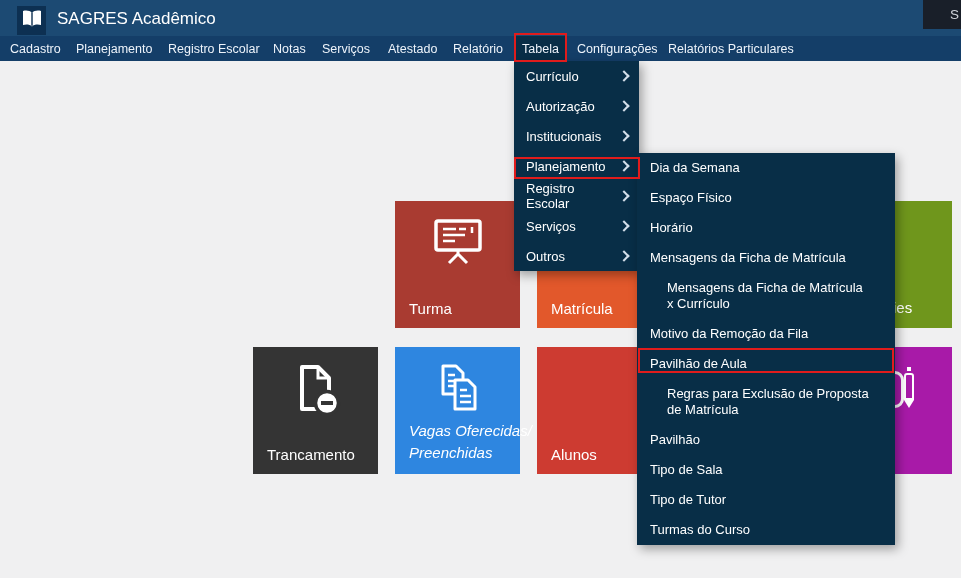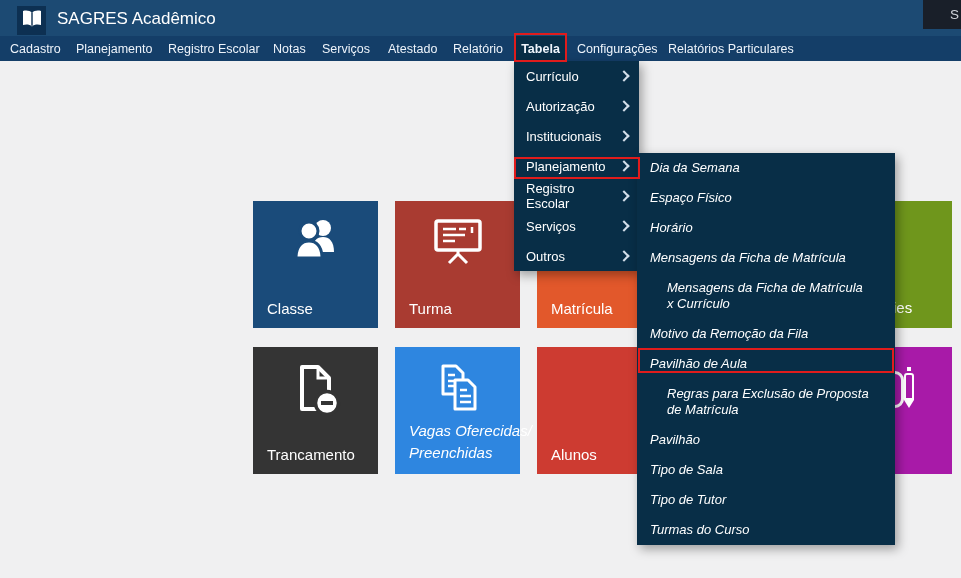--- a/index.html
+++ b/index.html
@@ -11,21 +11,21 @@
   .logo{position:absolute;left:17px;top:6px;width:29px;height:29px;background:#0d3052;
         display:flex;align-items:center;justify-content:center;}
   .title{position:absolute;left:57px;top:0;height:36px;line-height:38px;color:#fff;font-size:17px;white-space:nowrap;}
   .logout{position:absolute;right:0;top:0;width:38px;height:29px;background:#191f29;color:#cfd3da;
           font-size:13.5px;line-height:30px;text-align:right;padding-right:2px;box-sizing:border-box;cursor:pointer;}
 
   
   .menubar{position:absolute;left:0;top:36px;width:961px;height:25px;background:#143e68;}
   .mi{position:absolute;top:0;height:27px;line-height:26px;color:#eef4fb;font-size:12.5px;
       padding:0 9px;white-space:nowrap;cursor:pointer;}
-  .mi.active{background:#082e47;padding:0;width:53px;text-align:center;font-weight:bold;}
+  .mi.active{background:#082e47;padding:0;width:53px;text-align:center;}
 
   
   .tile{position:absolute;width:125px;height:127px;cursor:pointer;z-index:1;}
   .tile .t-label{position:absolute;left:14px;bottom:11px;color:#fff;font-size:15px;white-space:pre;}
   .tile .t-label2{position:absolute;left:14px;bottom:10px;color:#fff;font-size:15px;line-height:22px;white-space:pre;}
   .tile .t-icon{position:absolute;left:0;top:15px;width:100%;display:flex;justify-content:center;}
   .frag{position:absolute;left:66px;bottom:12px;color:#fff;font-size:15px;}
 
   
   .pen-ring{position:absolute;left:56px;top:24px;width:15px;height:31px;border:3px solid #fff;border-radius:9px;}
@@ -34,21 +34,21 @@
            border-left:5px solid transparent;border-right:5px solid transparent;border-top:8px solid #fff;}
   .pen-nub{position:absolute;left:80px;top:20px;width:4px;height:4px;background:#fff;}
 
   
   .panel{position:absolute;background:#082e47;box-shadow:3px 4px 10px rgba(0,0,0,.35);z-index:10;}
   .dropdown{left:514px;top:61px;width:125px;}
   .dd-item{height:30px;display:flex;align-items:center;justify-content:space-between;
            padding:0 11px 0 12px;color:#fff;font-size:13px;cursor:pointer;}
   .chev{width:6px;height:6px;border-top:2px solid #d4dfea;border-right:2px solid #d4dfea;
         transform:rotate(45deg);flex:none;margin-left:8px;}
-  .submenu{left:637px;top:153px;width:258px;font-style:italic;}
+  .submenu{left:637px;top:153px;width:258px;}
   .sm-item{display:flex;align-items:center;padding:0 26px 0 13px;color:#fff;font-size:13px;
            line-height:1.25;cursor:pointer;box-sizing:border-box;}
   .sm-item.h1{height:30px;} .sm-item.h2{height:46px;padding-left:30px;}
 
   
   .annotation{position:absolute;border:2px solid #e01c1c;z-index:20;pointer-events:none;}
   #ann-tabela{left:514px;top:33px;width:49px;height:25px;}
   #ann-planejamento{left:514px;top:157px;width:122px;height:18px;}
   #ann-pavilhao{left:638px;top:348px;width:252px;height:21px;}
 </style>
@@ -76,33 +76,20 @@
     <span class="mi" style="left:159px">Registro Escolar</span>
     <span class="mi" style="left:264px">Notas</span>
     <span class="mi" style="left:313px">Serviços</span>
     <span class="mi" style="left:379px">Atestado</span>
     <span class="mi" style="left:444px">Relatório</span>
     <span class="mi active" style="left:514px">Tabela</span>
     <span class="mi" style="left:568px">Configurações</span>
     <span class="mi" style="left:659px">Relatórios Particulares</span>
   </div>
 
-  <div class="tile" style="left: 253px; top: 201px; background: rgb(26, 75, 122);">
-    <span class="t-icon">
-      <svg width="52" height="48" viewBox="0 0 52 48">
-        <g fill="#fff">
-          <circle cx="33" cy="12" r="8"></circle>
-          <path d="M22 36 c0-11 5-15 11-15 c6 0 11 4 11 15 z"></path>
-          <circle cx="19" cy="15" r="9" stroke="#1a4b7a" stroke-width="3"></circle>
-          <path d="M6 42 c0-12 6-17 13-17 c7 0 13 5 13 17 z" stroke="#1a4b7a" stroke-width="3"></path>
-        </g>
-      </svg>
-    </span>
-    <span class="t-label">Classe</span>
-  </div>
 
   <div class="tile" style="left: 395px; top: 201px; background: rgb(169, 59, 49);">
     <span class="t-icon">
       <svg width="52" height="50" viewBox="0 0 52 50" fill="none" stroke="#fff">
         <rect x="4" y="5" width="44" height="29" rx="2" stroke-width="3.5"></rect>
         <path d="M11 13 h13 M27 13 h7" stroke-width="2.5"></path>
         <path d="M11 19 h22" stroke-width="2.5"></path>
         <path d="M11 25 h12" stroke-width="2.5"></path>
         <path d="M40 11 v6" stroke-width="2.5"></path>
         <path d="M26 34 v5 M26 38 l-9 9 M26 38 l9 9" stroke-width="3"></path>

